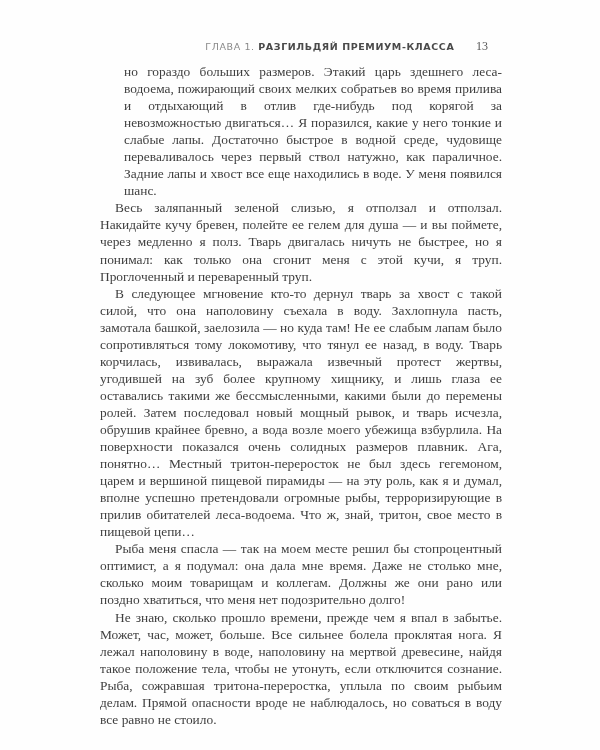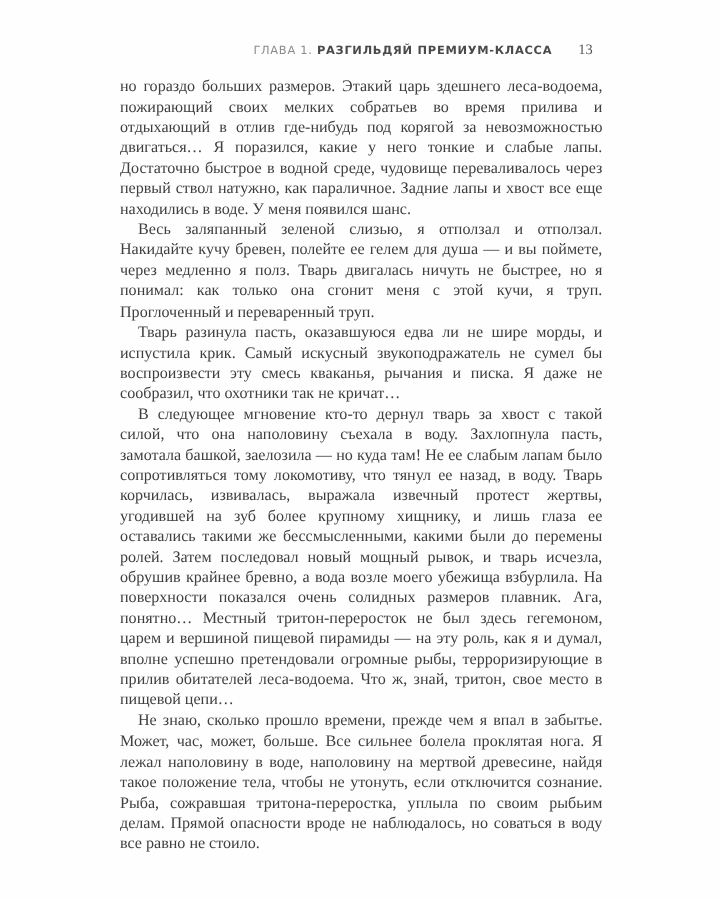--- a/index.html
+++ b/index.html
@@ -1,48 +1,48 @@
 <!DOCTYPE html>
 <html><head>
   <meta charset="utf-8">
   <style>
     html, body { margin: 0; padding: 0; }
     body {
       width: 600px; height: 750px; background: #ffffff; position: relative; overflow: hidden;
     }
     .page { position: absolute; left: 0; top: 0; width: 600px; height: 750px; background: #fefefe; }
     .running-head {
-      position: absolute; top: 35px; left: 200px; width: 305px; height: 16px;
+      position: absolute; top: 35px; left: 183px; width: 305px; height: 16px;
       font-family: "DejaVu Sans", sans-serif; font-size: 9.5px; letter-spacing: 0.6px;
-      text-align: center; white-space: nowrap; line-height: 12px;
+      text-align: right; white-space: nowrap; line-height: 22px;
     }
     .rh-chapter { color: #8a8a8a; }
     .rh-title { color: #4a4a4a; font-weight: bold; }
     .rh-page {
       display: inline-block; margin-left: 18px; color: #555;
       font-family: "Liberation Serif", serif; font-size: 12px; letter-spacing: 0;
     }
     .text-block {
       position: absolute; left: 100px; top: 63px; width: 402px;
       font-family: "Liberation Serif", serif; font-size: 13.4px; line-height: 17.05px;
       color: #3e3e3e; text-align: justify; hyphens: manual;
     }
     .text-block p { margin: 0; text-indent: 15px; text-align-last: left; }
-    .text-block p.cont { text-indent: 0; }
+    .text-block p.cont { text-indent: 0; margin-left: 24px; }
   </style>
 </head>
 <body>
 
 <div class="page">
   <div class="running-head">
     <span class="rh-chapter">ГЛАВА 1.</span>
     <span class="rh-title">РАЗГИЛЬДЯЙ ПРЕМИУМ-КЛАССА</span>
     <span class="rh-page">13</span>
   </div>
 
   <div class="text-block">
     <p class="cont">но гораздо больших размеров. Этакий царь здешнего леса-водоема, пожирающий своих мелких собратьев во время прилива и отдыхающий в отлив где-нибудь под корягой за невозможностью двигаться… Я поразился, какие у него тонкие и слабые лапы. Достаточно быстрое в водной среде, чудовище переваливалось через первый ствол натужно, как параличное. Задние лапы и хвост все еще находились в воде. У меня появился шанс.</p>
     <p>Весь заляпанный зеленой слизью, я отползал и отползал. Накидайте кучу бревен, полейте ее гелем для душа — и вы поймете, через медленно я полз. Тварь двигалась ничуть не быстрее, но я понимал: как только она сгонит меня с этой кучи, я труп. Проглоченный и переваренный труп.</p>
-    <p>Тварь разинула пасть, оказавшуюся едва ли не шире морды, и испустила крик. Самый искусный звукоподражатель не сумел бы воспроизвести эту смесь кваканья, рычания и писка. Я даже не сообразил, что охотники так не кричат…</p>
     <p>В следующее мгновение кто-то дернул тварь за хвост с такой силой, что она наполовину съехала в воду. Захлопнула пасть, замотала башкой, заелозила — но куда там! Не ее слабым лапам было сопротивляться тому локомотиву, что тянул ее назад, в воду. Тварь корчилась, извивалась, выражала извечный протест жертвы, угодившей на зуб более крупному хищнику, и лишь глаза ее оставались такими же бессмысленными, какими были до перемены ролей. Затем последовал новый мощный рывок, и тварь исчезла, обрушив крайнее бревно, а вода возле моего убежища взбурлила. На поверхности показался очень солидных размеров плавник. Ага, понятно… Местный тритон-переросток не был здесь гегемоном, царем и вершиной пищевой пирамиды — на эту роль, как я и думал, вполне успешно претендовали огромные рыбы, терроризирующие в прилив обитателей леса-водоема. Что ж, знай, тритон, свое место в пищевой цепи…</p>
+    <p>Рыба меня спасла — так на моем месте решил бы стопроцентный оптимист, а я подумал: она дала мне время. Даже не столько мне, сколько моим товарищам и коллегам. Должны же они рано или поздно хватиться, что меня нет подозрительно долго!</p>
     <p>Не знаю, сколько прошло времени, прежде чем я впал в забытье. Может, час, может, больше. Все сильнее болела проклятая нога. Я лежал наполовину в воде, наполовину на мертвой древесине, найдя такое положение тела, чтобы не утонуть, если отключится сознание. Рыба, сожравшая тритона-переростка, уплыла по своим рыбьим делам. Прямой опасности вроде не наблюдалось, но соваться в воду все равно не стоило.</p>
   </div>
 </div>
 
 </body></html>

